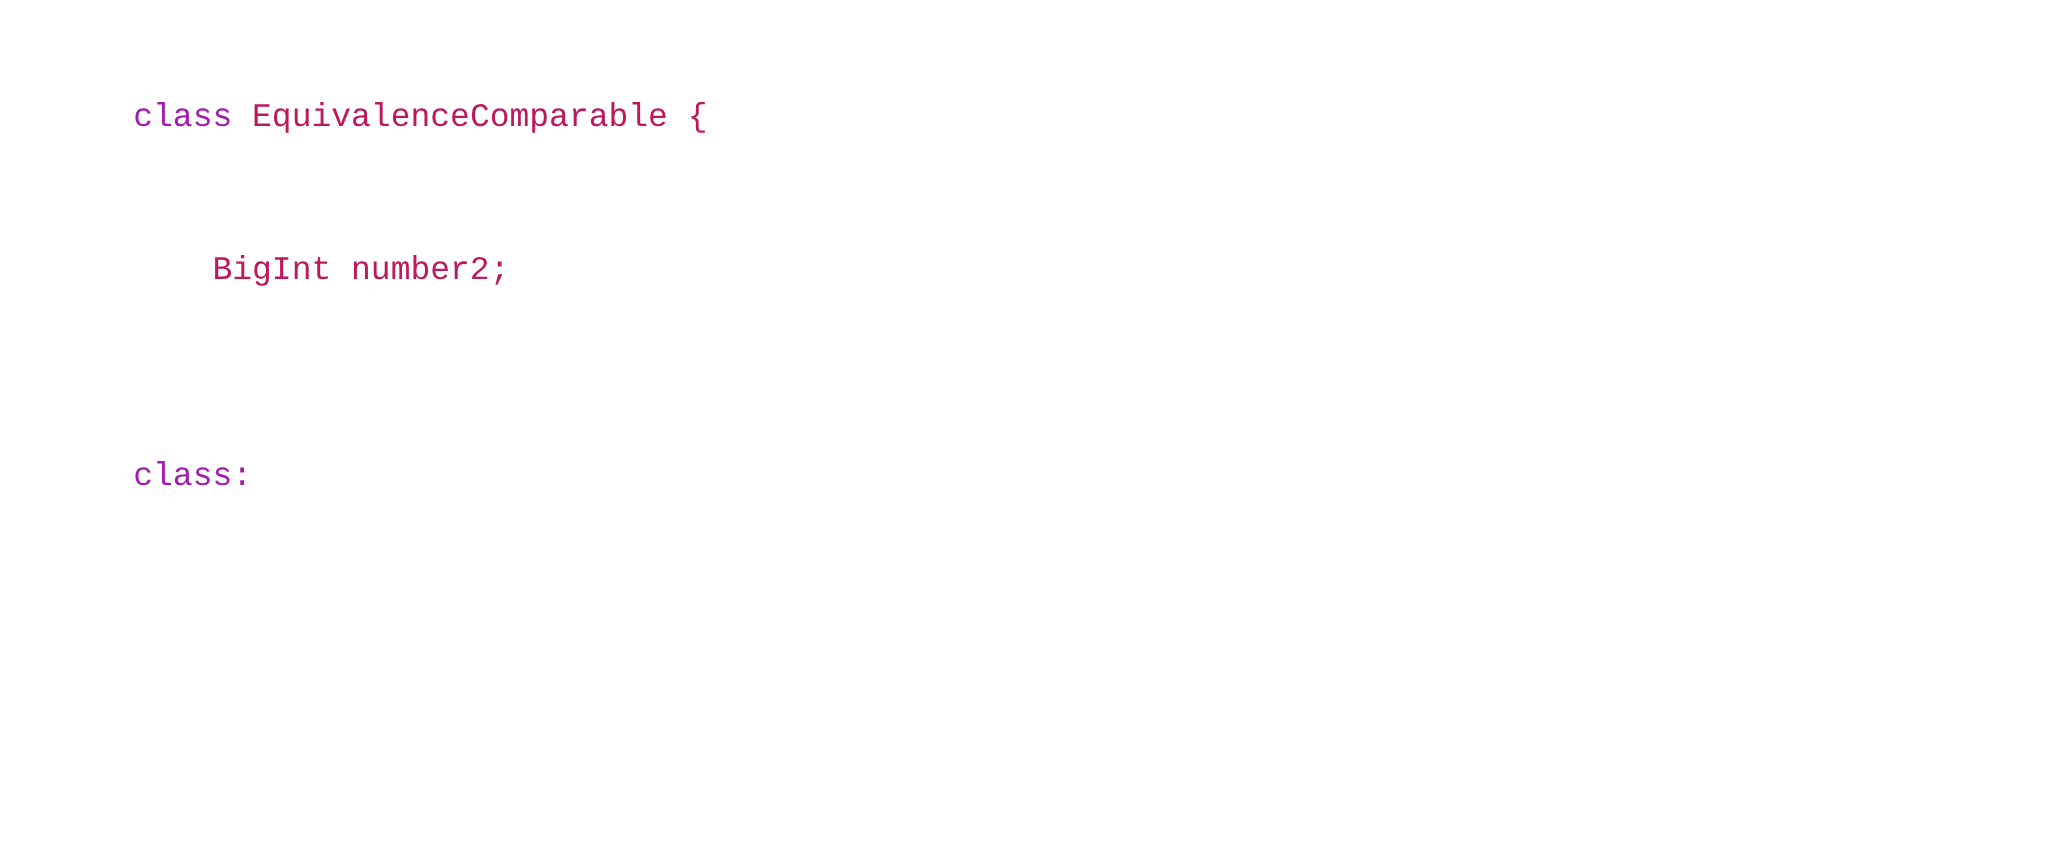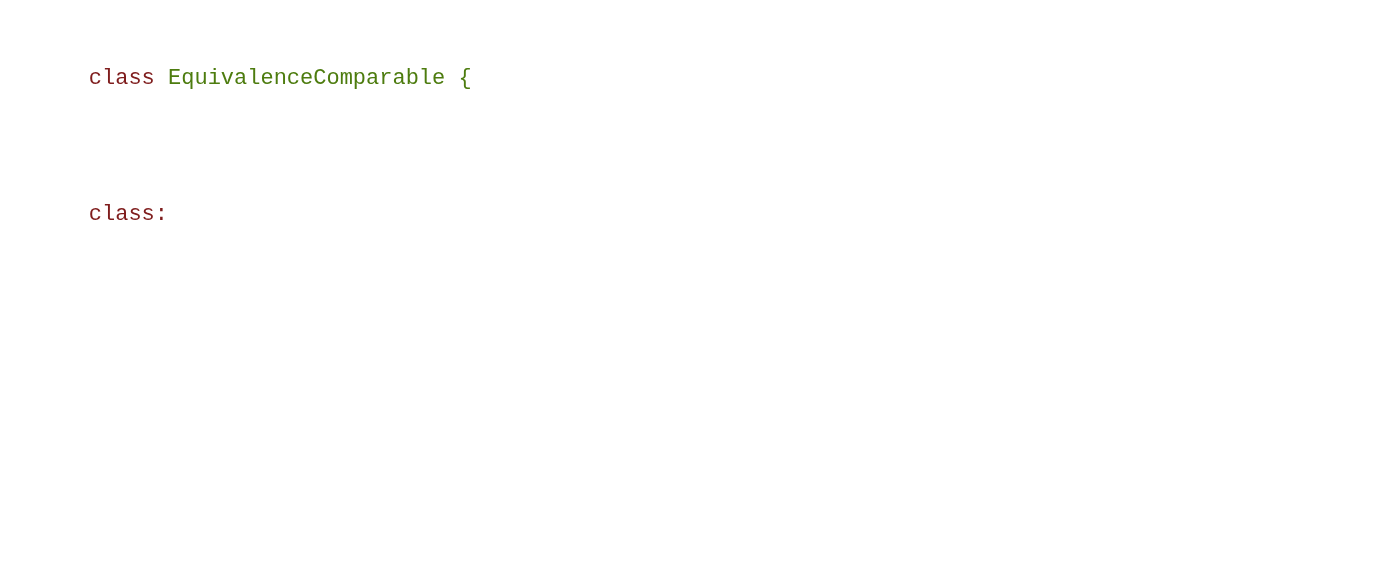--- a/index.html
+++ b/index.html
@@ -28,44 +28,47 @@
       line-height: 1.55;
       overflow: hidden;
     }
 
     .code-line {
       white-space: pre;
       display: block;
     }
 
     .kw {
-      color: #7f1d1d;
+      color: #a21caf;
       font-weight: normal;
     }
 
     .normal {
-      color: #4d7c0f;
+      color: #be185d;
     }
 
     .blank {
       display: block;
       height: 1.55em;
     }
   </style>
 </head>
 <body>
 
 <div class="code-container">
 
   <span class="code-line">
     <span class="kw">class </span><span class="normal">EquivalenceComparable {</span>
   </span>
 
 
 
+  <span class="code-line">
+    <span class="normal">    BigInt number2;</span>
+  </span>
 
   <span class="blank"></span>
 
   <span class="code-line">
     <span class="kw">class:</span>
   </span>
 
 </div>
 
 </body></html>

